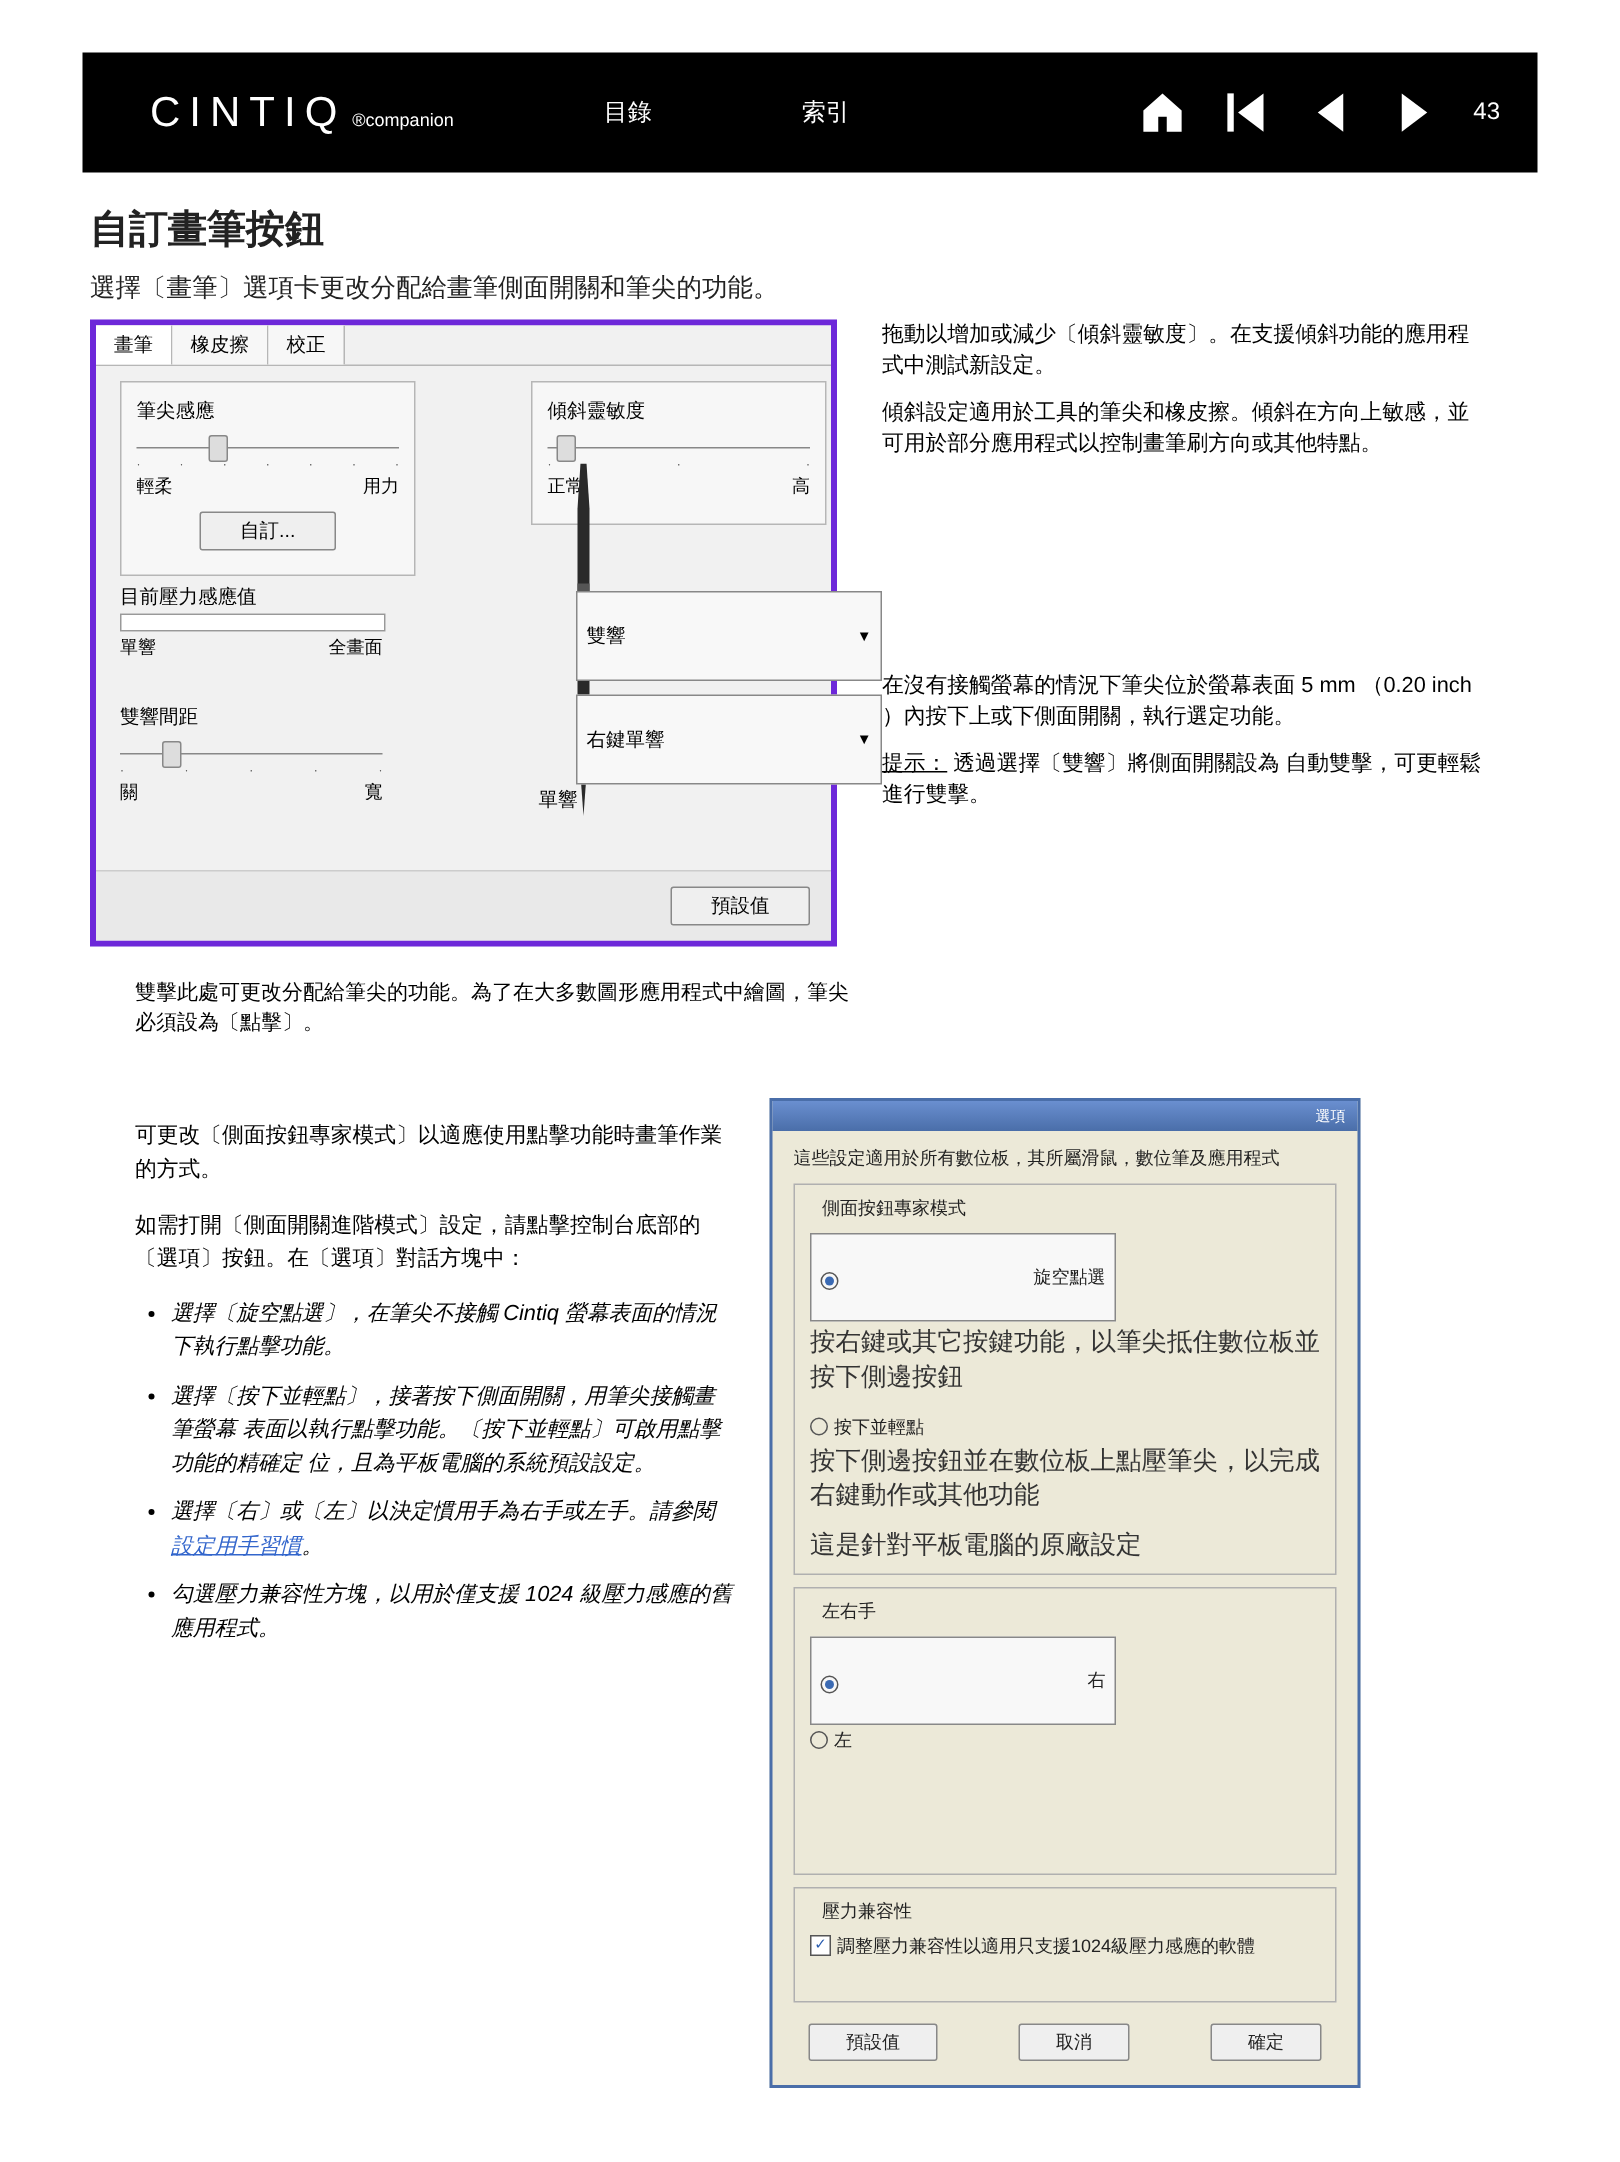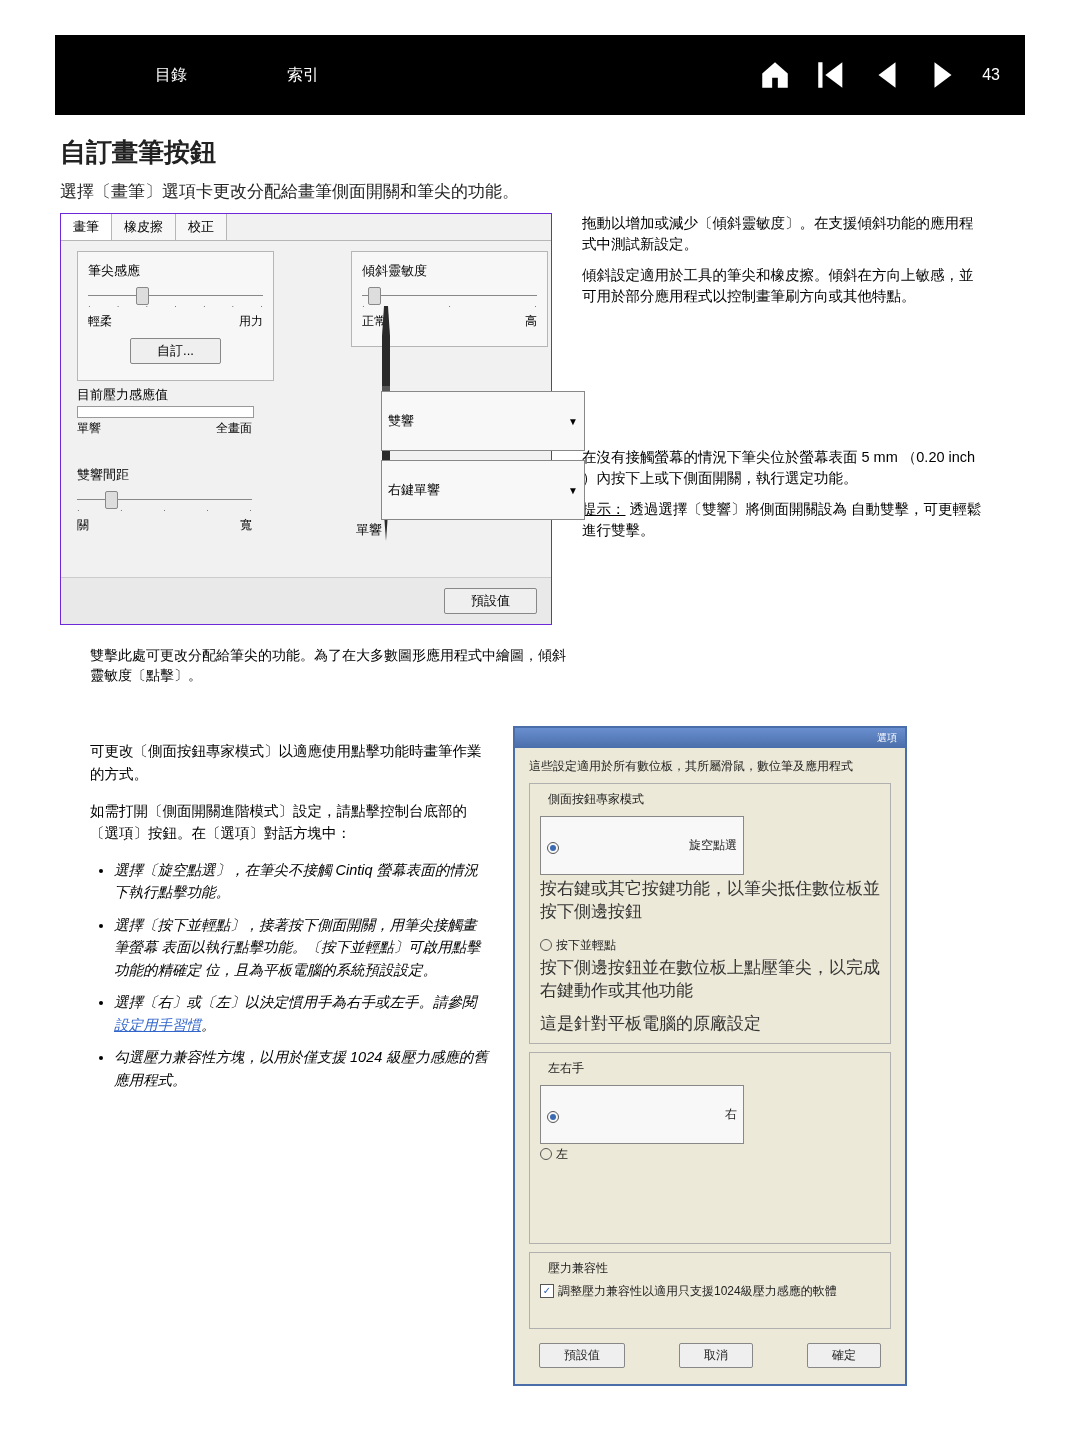--- a/index.html
+++ b/index.html
@@ -11,21 +11,21 @@
   .logo-sub { font-size:12px; margin-left:4px; }
   .nav-link { color:#fff; font-size:16px; margin-left:100px; }
   .nav-icons { margin-left:auto; margin-right:25px; display:flex; align-items:center; gap:22px; }
   .nav-ico { width:34px; height:34px; display:inline-block; }
   .pgno { font-size:16px; }
   
   .content { margin:20px 60px 0 60px; }
   .h1 { font-size:26px; margin:6px 0 10px 0; font-weight:600; color:#222; }
   .subline { font-size:17px; color:#222; }
   .layout { display:flex; gap:30px; margin-top:10px; }
-  .panel { width:490px; border:1px solid #6d28d9; background:#f1f1f1; position:relative; }
+  .panel { width:490px; border:4px solid #6d28d9; background:#f1f1f1; position:relative; }
   .tabs { display:flex; border-bottom:1px solid #b6b6b6; background:#f1f1f1; }
   .tab { padding:4px 12px; font-size:13px; border-right:1px solid #b6b6b6; background:#f7f7f7; }
   .tab.active { background:#fff; }
   .pnl-body { padding:14px 16px 22px 16px; background:#f1f1f1; }
   .box { border:1px solid #b6b6b6; background:#f7f7f7; padding:10px 10px 16px 10px; width:175px; }
   .box-title { font-size:13px; margin-bottom:4px; }
   .track { position:relative; height:10px; margin:10px 0 2px 0; }
   .track .line { position:absolute; left:0; right:0; top:5px; height:1px; background:#888; }
   .track .knob { position:absolute; top:-3px; left:48px; width:11px; height:16px; background:#ddd; border:1px solid #888; border-radius:2px; }
   .ticks{ display:flex; justify-content:space-between; font-size:8px; color:#555; }
@@ -64,20 +64,24 @@
   .botnav { margin:90px 60px 40px 60px; display:flex; align-items:center; justify-content:flex-end; gap:24px;}
   .botnav .lnk { color:#000; font-size:16px; margin-right:80px;}
   .botnav .ico { width:34px; height:34px; }
 </style>
 </head>
 <body>
 
 <div class="page">
 
   <div class="topbar">
+    <div class="logo">
+      <span class="logo-main">CINTIQ</span>
+      <span class="logo-sub">®companion</span>
+    </div>
     <span class="nav-link">目錄</span>
     <span class="nav-link">索引</span>
     <div class="nav-icons">
       <span class="nav-ico">
         <svg viewBox="0 0 24 24" fill="#fff">
             <path d="M3 11 L12 3 L21 11 L21 21 L14 21 L14 14 L10 14 L10 21 L3 21 Z"></path>
           </svg>
       </span>
       <span class="nav-ico">
         <svg viewBox="0 0 24 24" fill="#fff">
@@ -214,21 +218,21 @@
         <div class="note">
           <p>在沒有接觸螢幕的情況下筆尖位於螢幕表面 5 mm （0.20 inch ）內按下上或下側面開關，執行選定功能。</p>
           <p>
             <span style="text-decoration:underline;">提示：</span>
             <span>透過選擇〔雙響〕將側面開關設為 自動雙擊，可更輕鬆進行雙擊。</span>
           </p>
         </div>
       </div>
     </div>
 
-    <div style="margin:20px 0 0 30px; width:480px; font-size:14px; line-height:1.45;">雙擊此處可更改分配給筆尖的功能。為了在大多數圖形應用程式中繪圖，傾斜靈敏度〔點擊〕。</div>
+    <div style="margin:20px 0 0 30px; width:480px; font-size:14px; line-height:1.45;">雙擊此處可更改分配給筆尖的功能。為了在大多數圖形應用程式中繪圖，筆尖必須設為〔點擊〕。</div>
   </div>
 
   <div class="lower">
     <div class="lower-left">
       <p>可更改〔側面按鈕專家模式〕以適應使用點擊功能時畫筆作業的方式。</p>
       <p>如需打開〔側面開關進階模式〕設定，請點擊控制台底部的〔選項〕按鈕。在〔選項〕對話方塊中：</p>
       <ul class="bul">
         <li>選擇〔旋空點選〕，在筆尖不接觸 Cintiq 螢幕表面的情況下執行點擊功能。</li>
         <li>選擇〔按下並輕點〕，接著按下側面開關，用筆尖接觸畫筆螢幕 表面以執行點擊功能。〔按下並輕點〕可啟用點擊功能的精確定 位，且為平板電腦的系統預設設定。</li>
         <li>

